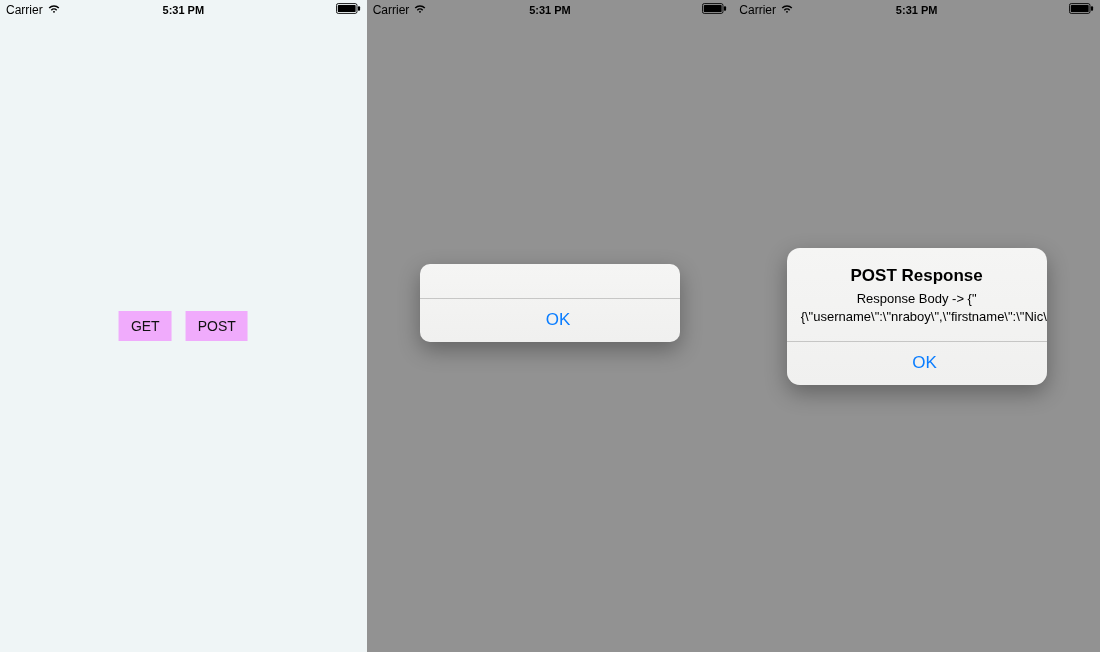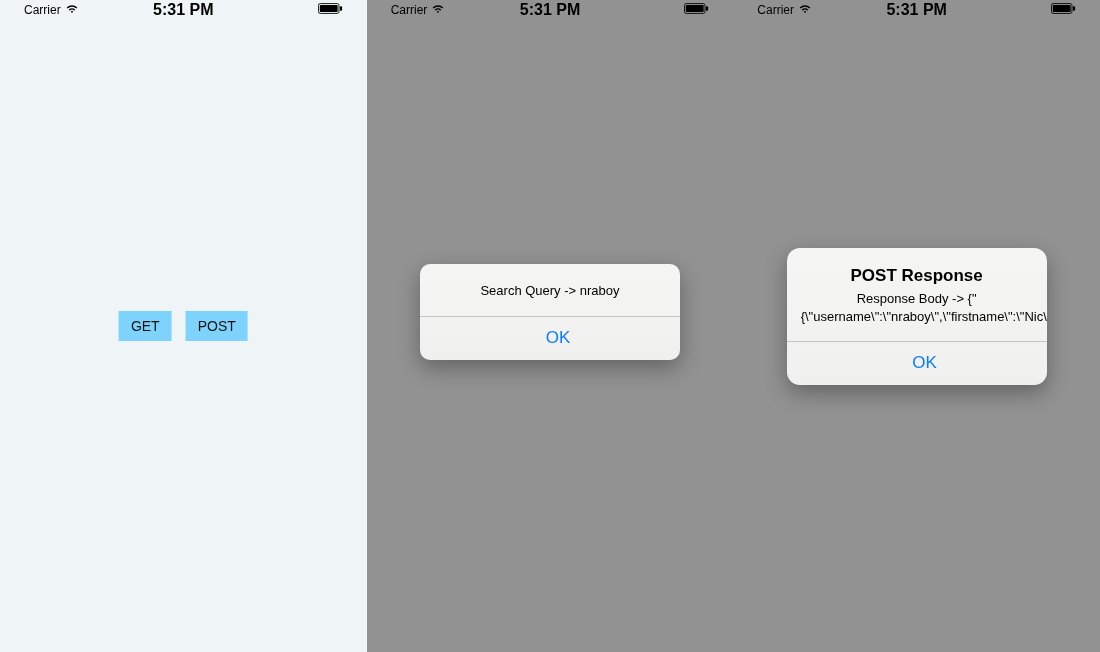--- a/index.html
+++ b/index.html
@@ -25,56 +25,56 @@
     .panel-2 { background: #929292; }
     .panel-3 { background: #929292; }
 
     
     .status-bar {
       position: absolute;
       top: 0; left: 0; right: 0;
       height: 20px;
       display: flex;
       align-items: center;
-      padding: 0 24px;
+      padding: 0 6px;
       font-size: 12px;
       color: #000;
       gap: 36px;
     }
     .status-left {
       display: flex;
       align-items: center;
       gap: 4px;
     }
     .carrier-text { font-size: 12px; }
     .wifi-icon { width: 14px; height: 10px; }
     .status-center {
       position: absolute;
       left: 50%;
       transform: translateX(-50%);
       font-weight: 600;
-      font-size: 16px;
+      font-size: 11px;
     }
     .status-right {
       margin-left: auto;
       display: flex;
       align-items: center;
     }
     .battery-icon { width: 25px; height: 11px; }
 
     
     .btn-row {
       position: absolute;
       top: 50%; left: 50%;
       transform: translate(-50%, -50%);
       display: flex;
       gap: 14px;
     }
     .ios-btn {
-      background: #7dd3fc;
+      background: #f0abfc;
       border: none;
       padding: 7px 12px;
       font-size: 14px;
       color: #111;
       cursor: pointer;
       font-family: inherit;
     }
 
     
     .alert {
@@ -167,21 +167,20 @@
             <rect x="0.5" y="0.5" width="23" height="11" rx="2" ry="2" fill="none" stroke="#000" stroke-width="1"></rect>
             <rect x="2" y="2" width="20" height="8" rx="1" fill="#000"></rect>
             <rect x="24.5" y="3.5" width="2.5" height="5" rx="1" fill="#000"></rect>
           </svg>
       </span>
     </div>
   </div>
 
   <div class="alert alert-2">
     <div class="alert-body">
-      <div class="alert-msg">Search Query -&gt; nraboy</div>
     </div>
     <div class="alert-divider"></div>
     <button class="alert-action">OK</button>
   </div>
 </div>
 
 <div class="panel panel-3">
   <div class="status-bar">
     <div class="status-left">
       <span class="carrier-text">Carrier</span>

